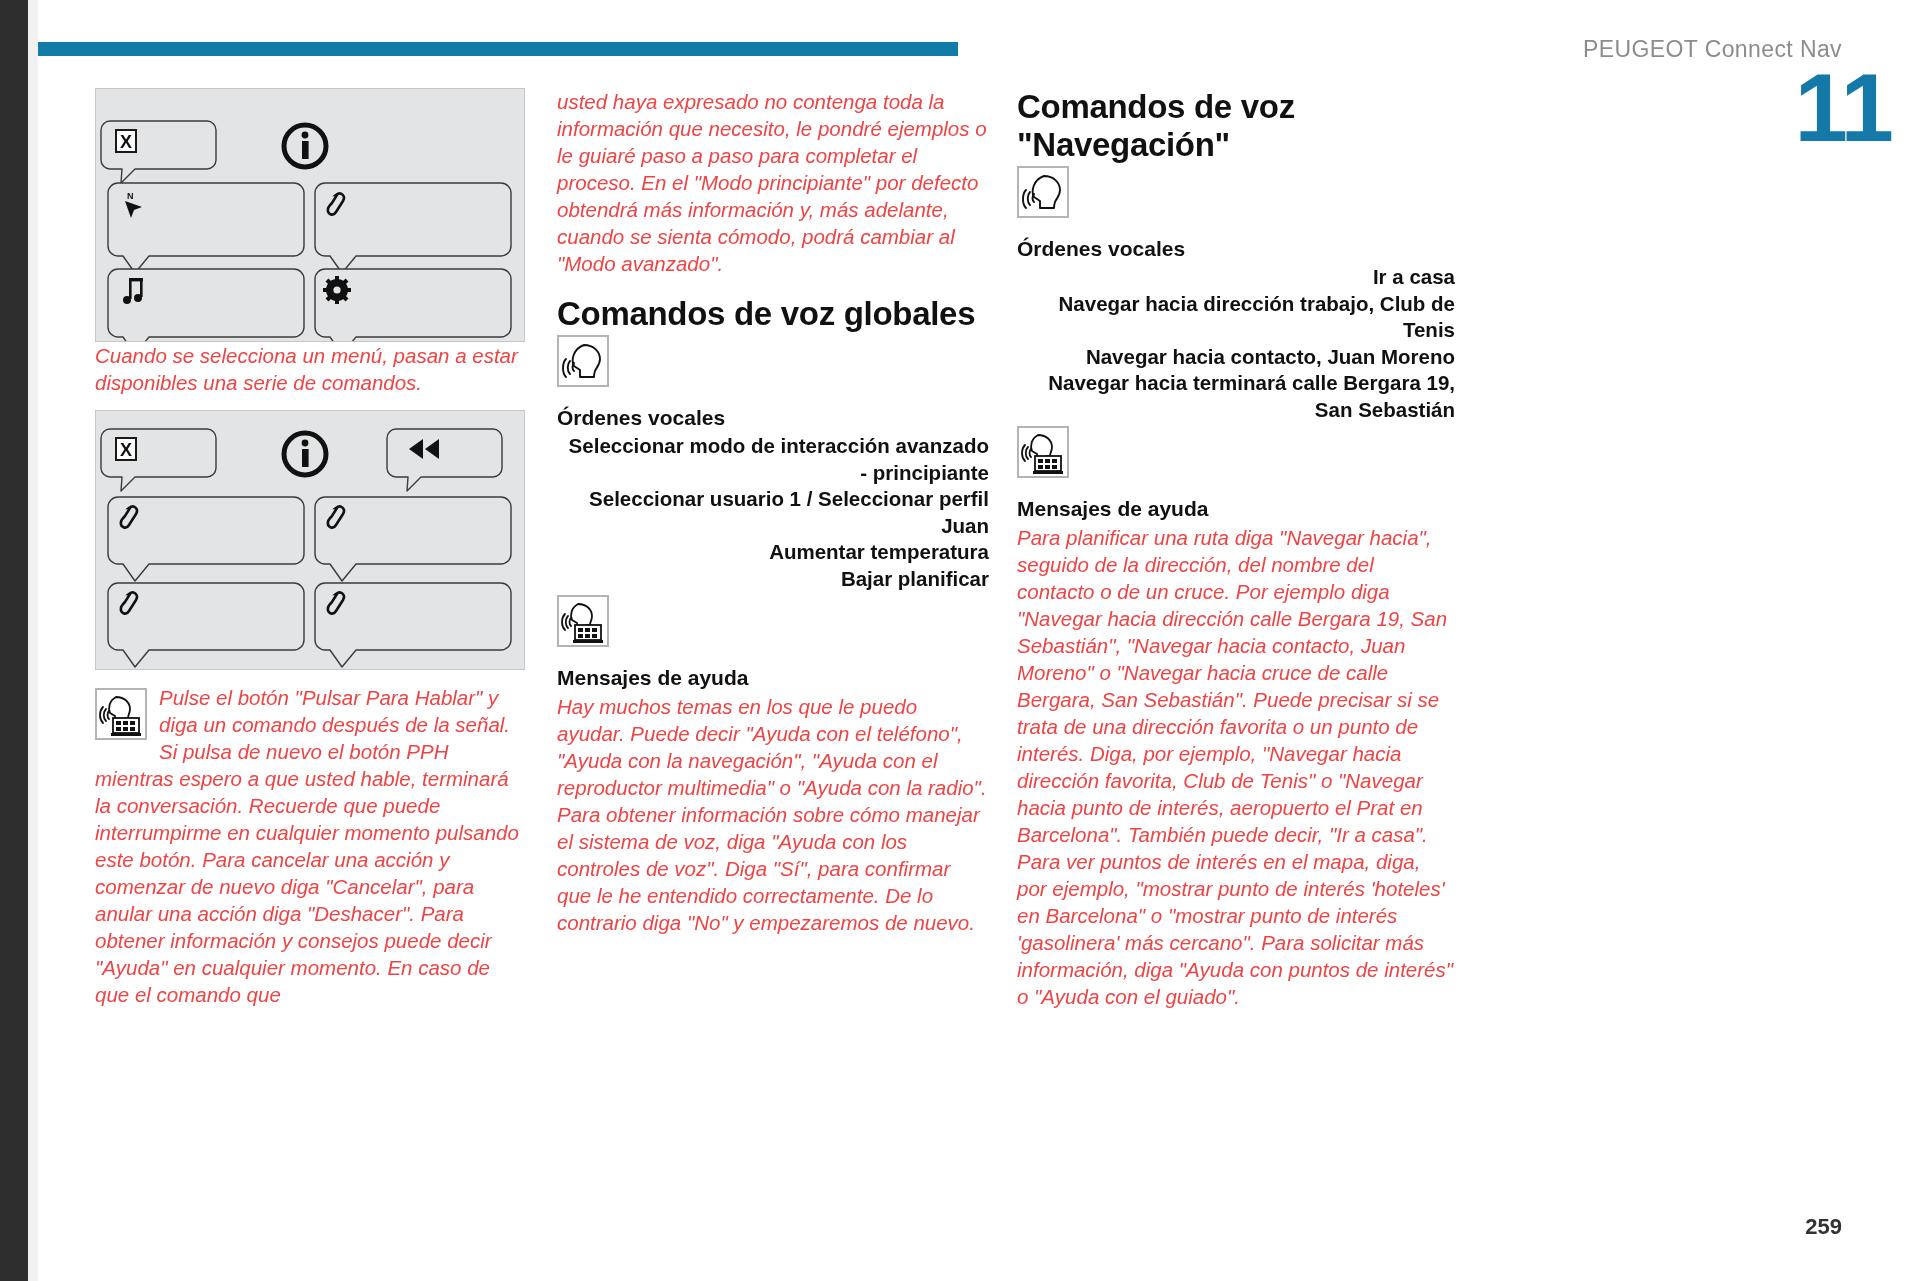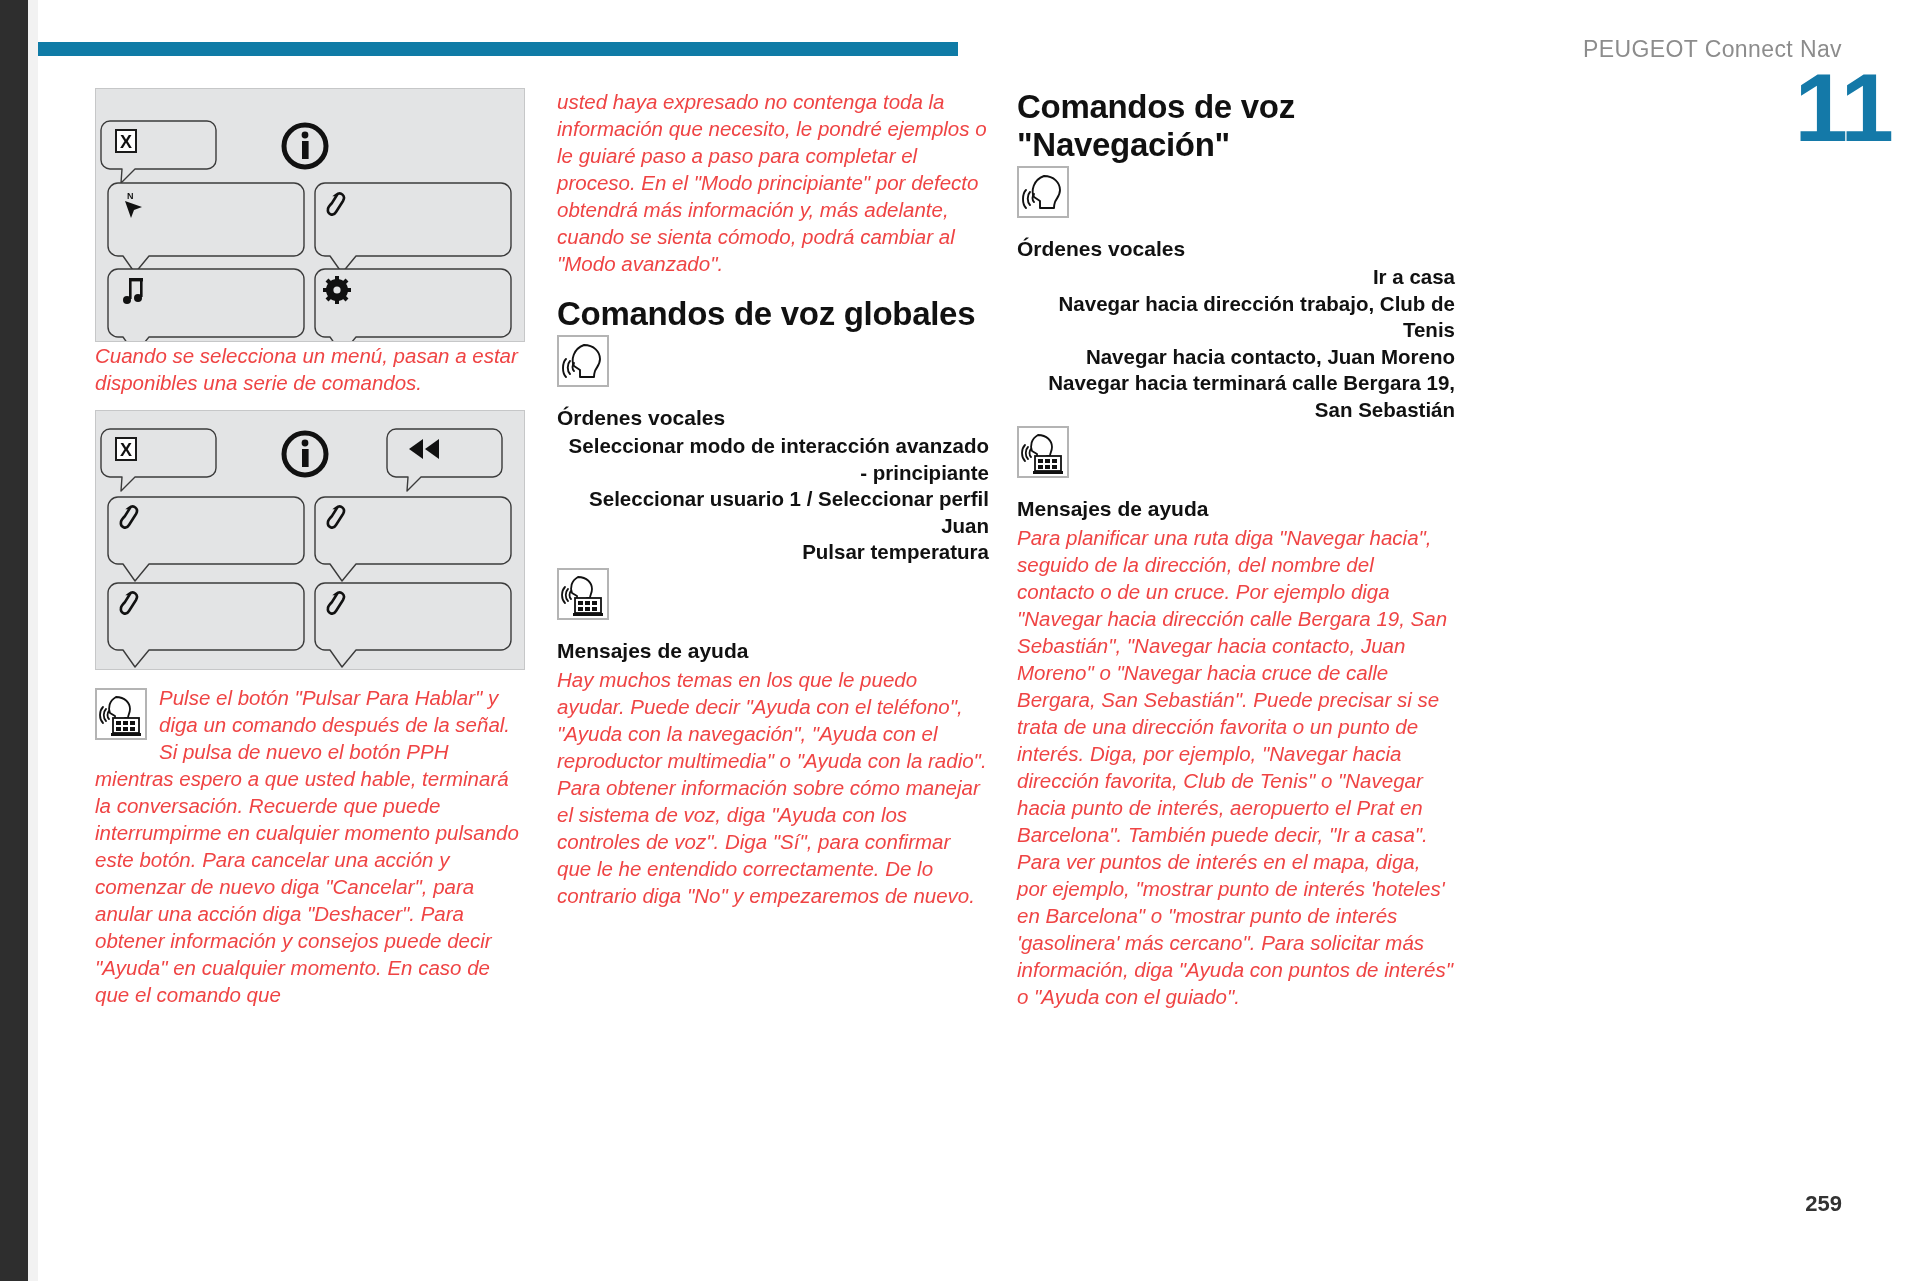--- a/index.html
+++ b/index.html
@@ -30,21 +30,21 @@
     position:absolute;right:78px;top:36px;
     font-size:23px;color:#8c8c8c;letter-spacing:.4px;font-weight:400;
     white-space:nowrap;
   }
   .chapter-number{
     position:absolute;right:28px;top:62px;
     font-size:96px;line-height:0.95;font-weight:700;color:#1479a8;
     letter-spacing:-2px;
   }
   .page-number{
-    position:absolute;right:78px;bottom:64px;
+    position:absolute;right:78px;bottom:41px;
     font-size:22px;font-weight:700;color:#333;
   }
   
   .cols{
     position:absolute;left:95px;top:88px;width:1700px;
   }
   .col{position:absolute;top:0;}
   .col1{left:0;width:430px;}
   .col2{left:462px;width:432px;}
   .col3{left:922px;width:438px;}
@@ -225,21 +225,22 @@
           <path d="M16 27 c-2 2 -2 6 0 8"></path>
           <path d="M12 25 c-3 3 -3 10 0 13"></path>
           <path d="M8 23 c-4 4 -4 14 0 18"></path>
         </g>
       </svg>
       <div class="lbl">Órdenes vocales</div>
     </div>
 
     <p class="cmd">Seleccionar modo de interacción avanzado - principiante</p>
     <p class="cmd">Seleccionar usuario 1 / Seleccionar perfil Juan</p>
-    <p class="cmd">Pulsar temperatura</p>
+    <p class="cmd">Aumentar temperatura</p>
+    <p class="cmd">Bajar planificar</p>
 
     <div class="icon-line">
       <svg class="icon-box" viewBox="0 0 50 50">
         <rect x="0.5" y="0.5" width="49" height="49" fill="#fff" stroke="#b4b4b4"></rect>
         <path d="M20 8 c9 0 14 6 14 12 c0 4 -2 6 -2 9 l-3 0 l0 5 l-10 0 l0 -7 l-5 -3 c-2 -5 -1 -12 6 -16 z" fill="#fff" stroke="#111" stroke-width="1.8" stroke-linejoin="round"></path>
         <g stroke="#111" stroke-width="1.8" fill="none" stroke-linecap="round">
           <path d="M13 22 c-2 2 -2 6 0 8"></path>
           <path d="M10 20 c-3 3 -3 9 0 12"></path>
           <path d="M7 18 c-4 4 -4 12 0 16"></path>
         </g>

